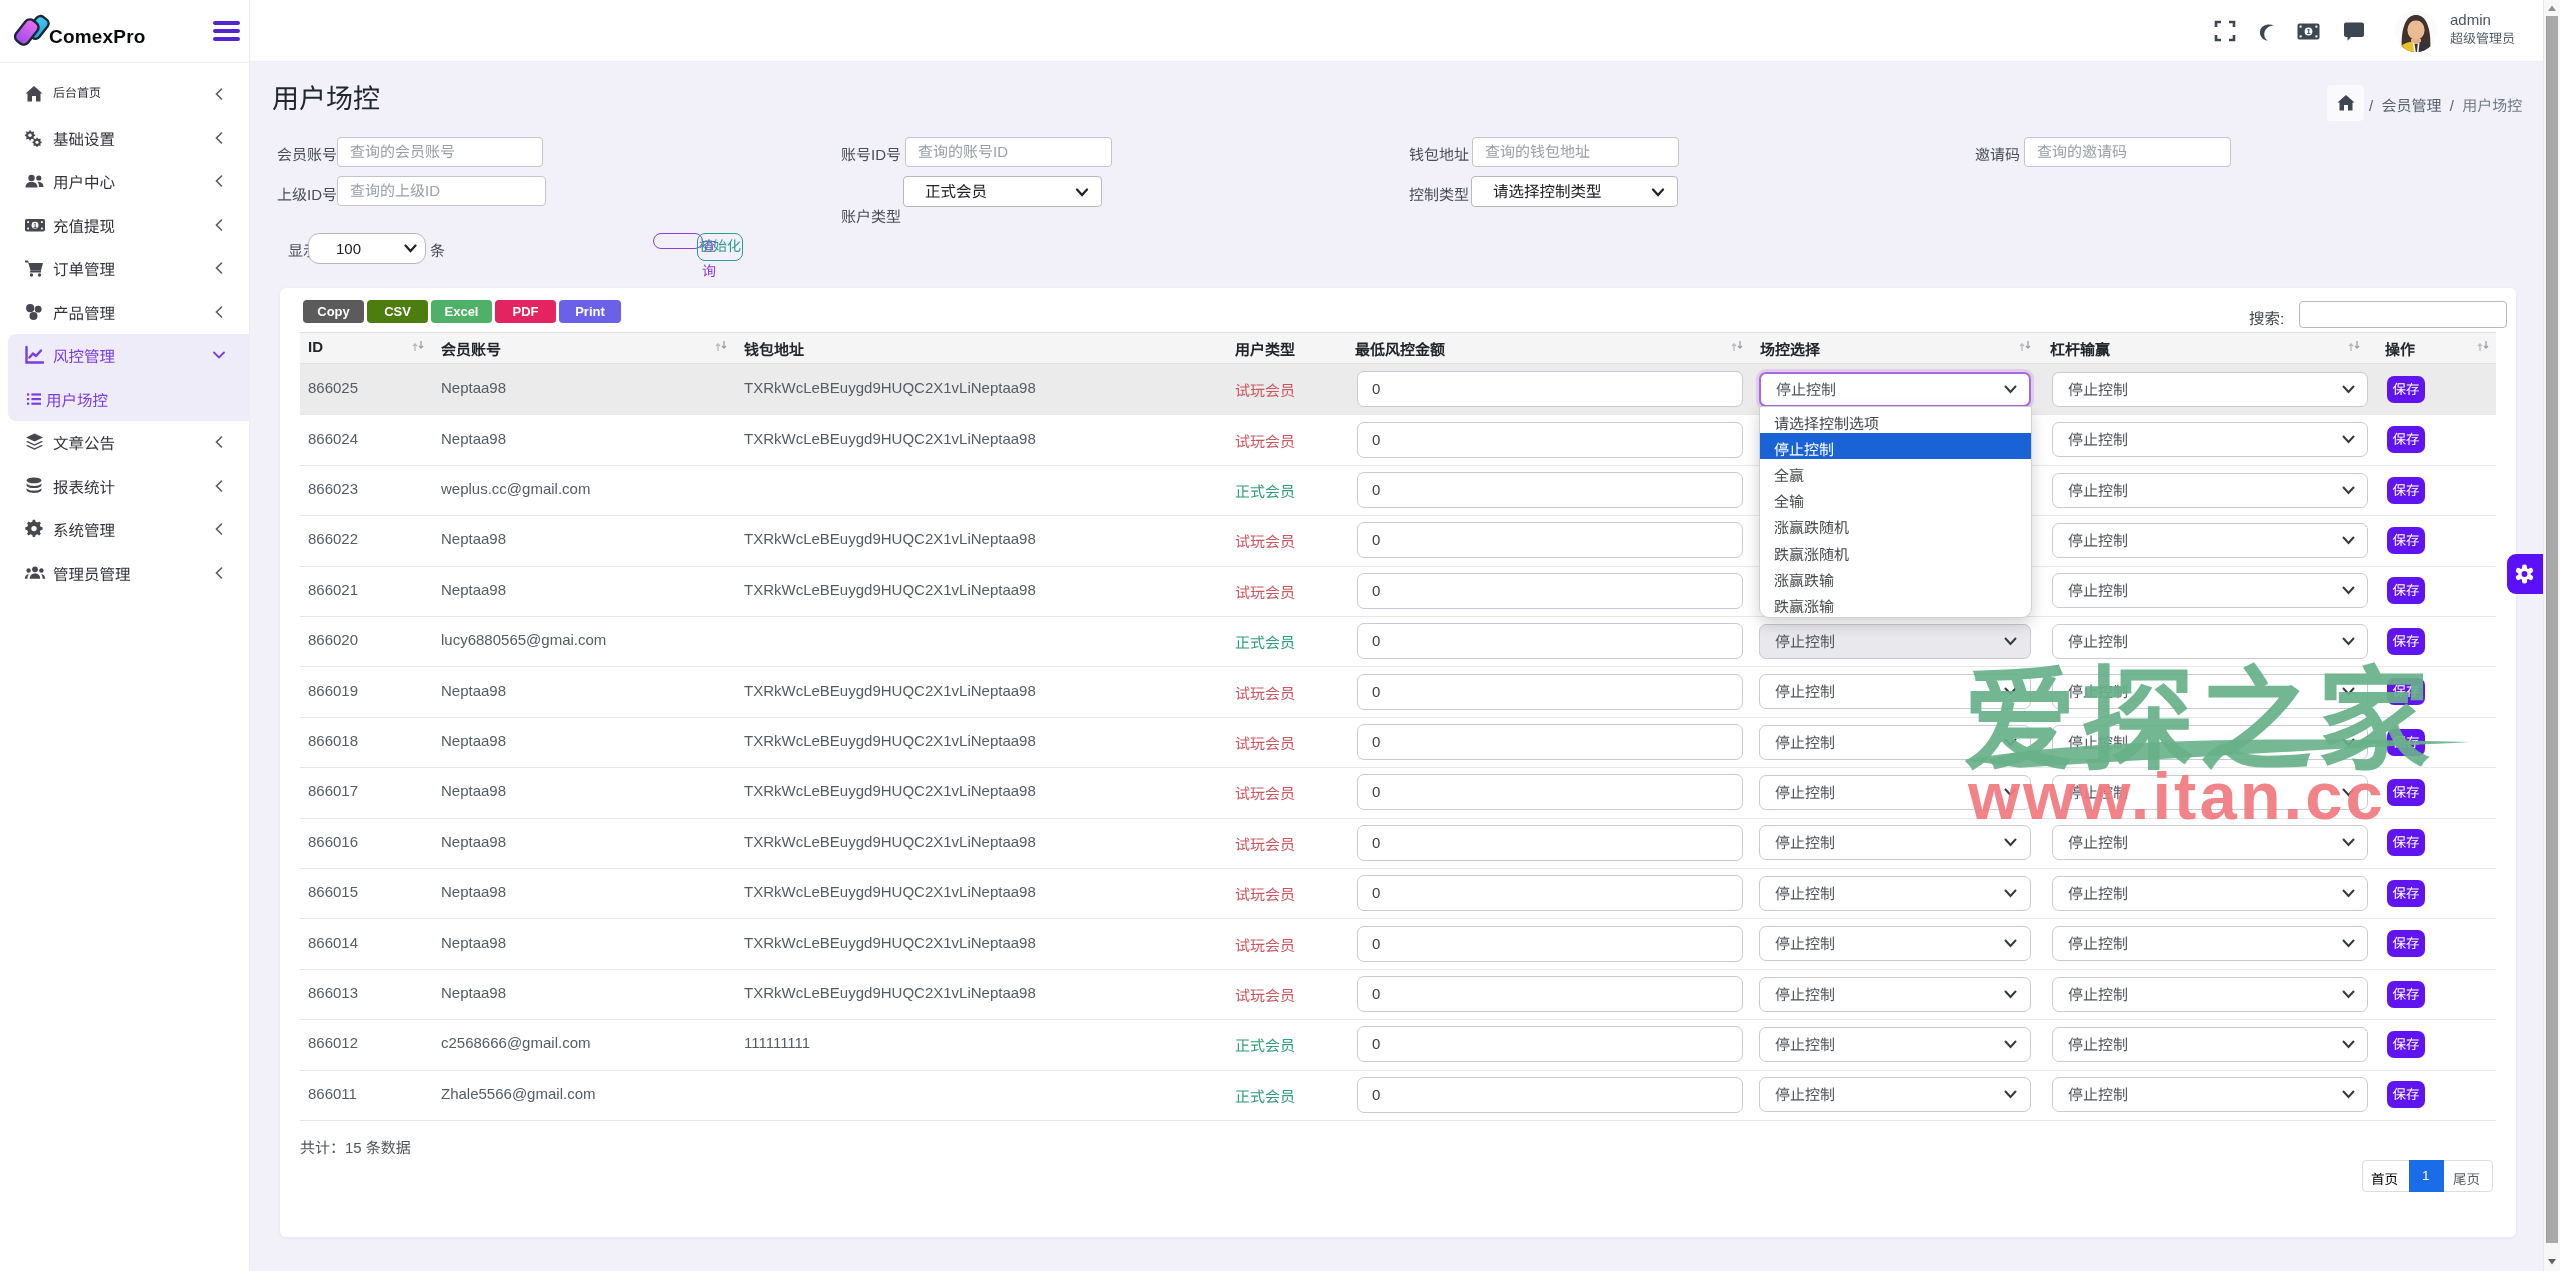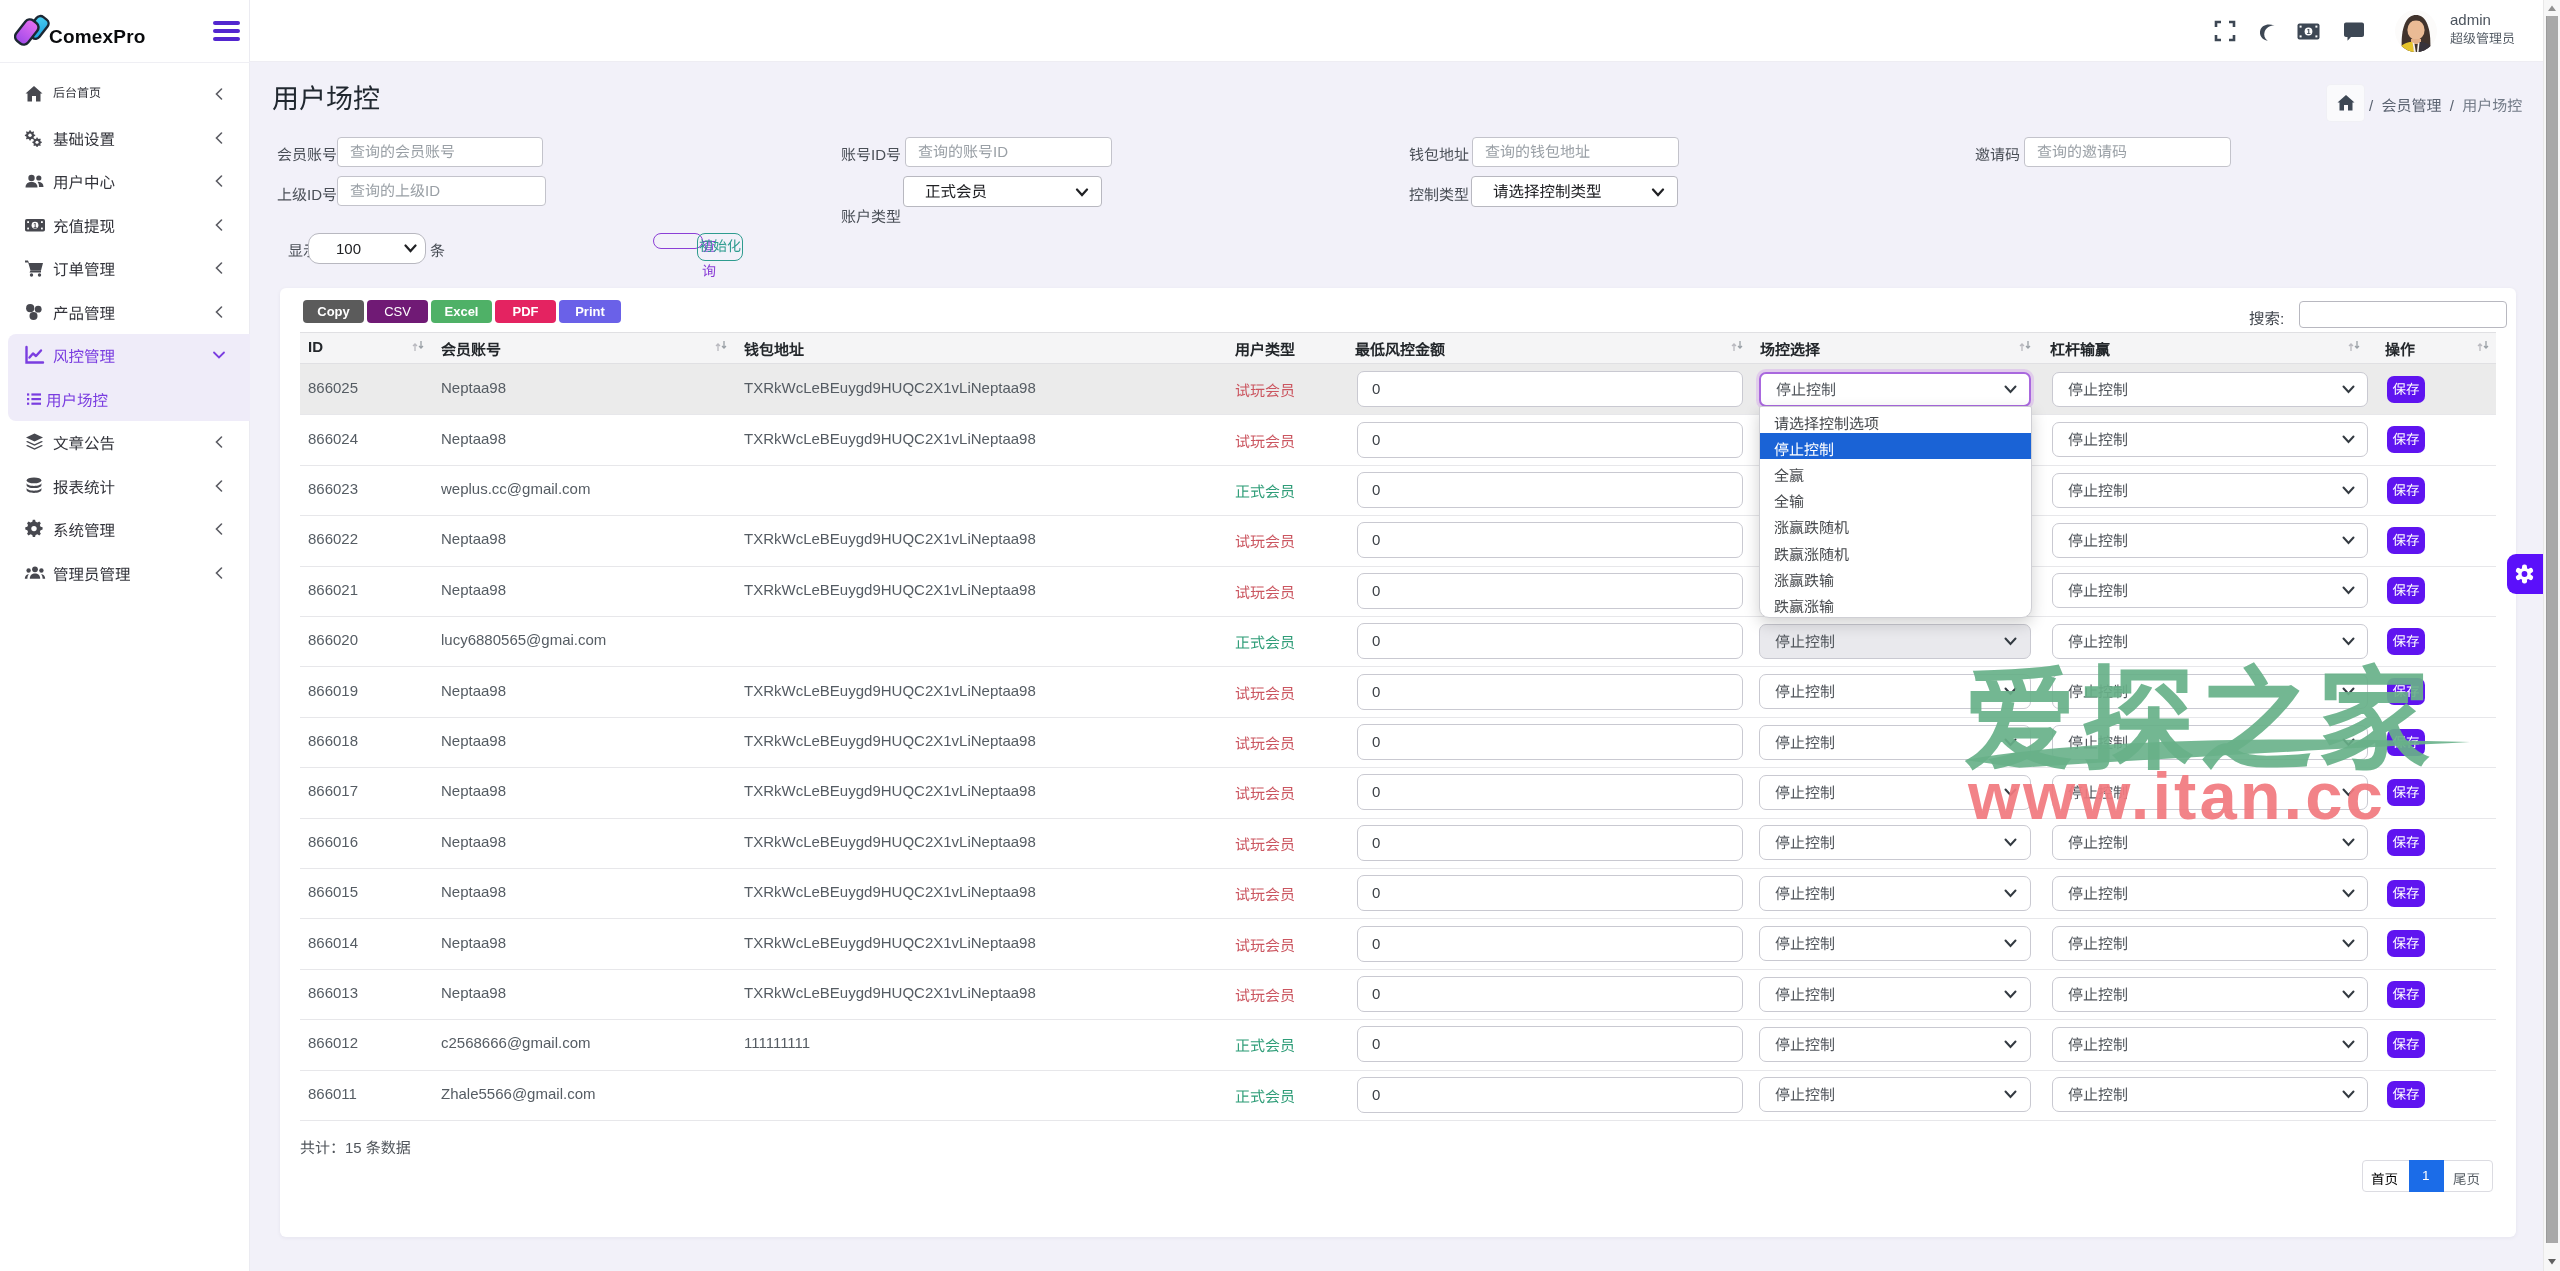--- a/index.html
+++ b/index.html
@@ -237,21 +237,21 @@
 <svg style="position:absolute;left:404px;top:244px" width="13" height="9" viewBox="0 0 13 9">
     <path d="M1.5 1.5 L6.5 7 L11.5 1.5" fill="none" stroke="#202124" stroke-width="2.2" stroke-linecap="round"></path>
   </svg>
 <div class="lbl" style="left:430px;top:239px;">条</div>
 <div style="position:absolute;left:653px;top:233px;width:37px;height:16px;border:1.5px solid #8b3fd6;border-radius:8px;color:#8b3fd6;font-size:14px;text-align:center;line-height:25px;padding-left:48px;">查询</div>
 <div style="position:absolute;left:697px;top:233px;width:46px;height:28px;border:1.5px solid #2e9c8f;border-radius:8px;color:#2e9c8f;font-size:14px;text-align:center;line-height:25px;">初始化</div>
 
 <div style="position:absolute;left:280px;top:288px;width:2236px;height:949px;background:#fff;border-radius:6px;box-shadow:0 1px 4px rgba(30,30,60,0.06);"></div>
 
 <div style="position:absolute;left:303px;top:300px;width:61px;height:23px;background:#5b5b5b;border-radius:4px;color:#fff;font-size:13px;font-weight:bold;text-align:center;line-height:23px;">Copy</div>
-<div style="position:absolute;left:367px;top:300px;width:61px;height:23px;background:#701a75;border-radius:4px;color:#fff;font-size:13px;font-weight:normal;text-align:center;line-height:23px;">CSV</div>
+<div style="position:absolute;left:367px;top:300px;width:61px;height:23px;background:#4d7c0f;border-radius:4px;color:#fff;font-size:13px;font-weight:bold;text-align:center;line-height:23px;">CSV</div>
 <div style="position:absolute;left:431px;top:300px;width:61px;height:23px;background:#4fb167;border-radius:4px;color:#fff;font-size:13px;font-weight:bold;text-align:center;line-height:23px;">Excel</div>
 <div style="position:absolute;left:495px;top:300px;width:61px;height:23px;background:#e42361;border-radius:4px;color:#fff;font-size:13px;font-weight:bold;text-align:center;line-height:23px;">PDF</div>
 <div style="position:absolute;left:559px;top:300px;width:62px;height:23px;background:#6a61e8;border-radius:4px;color:#fff;font-size:13px;font-weight:bold;text-align:center;line-height:23px;">Print</div>
 
 <div style="position:absolute;left:2249px;top:306px;font-size:15.5px;color:#42474e;">搜索:</div>
 <div style="position:absolute;left:2299px;top:301px;width:208px;height:27px;background:#fff;border:1px solid #b8b8c0;border-radius:4px;"></div>
 
 <div style="position:absolute;left:300px;top:332px;width:2196px;height:32px;background:#f5f5f6;border-top:1px solid #e0e0e3;border-bottom:1px solid #e0e0e3;"></div>
 <div style="position:absolute;left:308px;top:338px;font-size:15px;font-weight:bold;color:#23272b;">ID</div>
 <div style="position:absolute;left:441px;top:338px;font-size:15px;font-weight:bold;color:#23272b;">会员账号</div>

